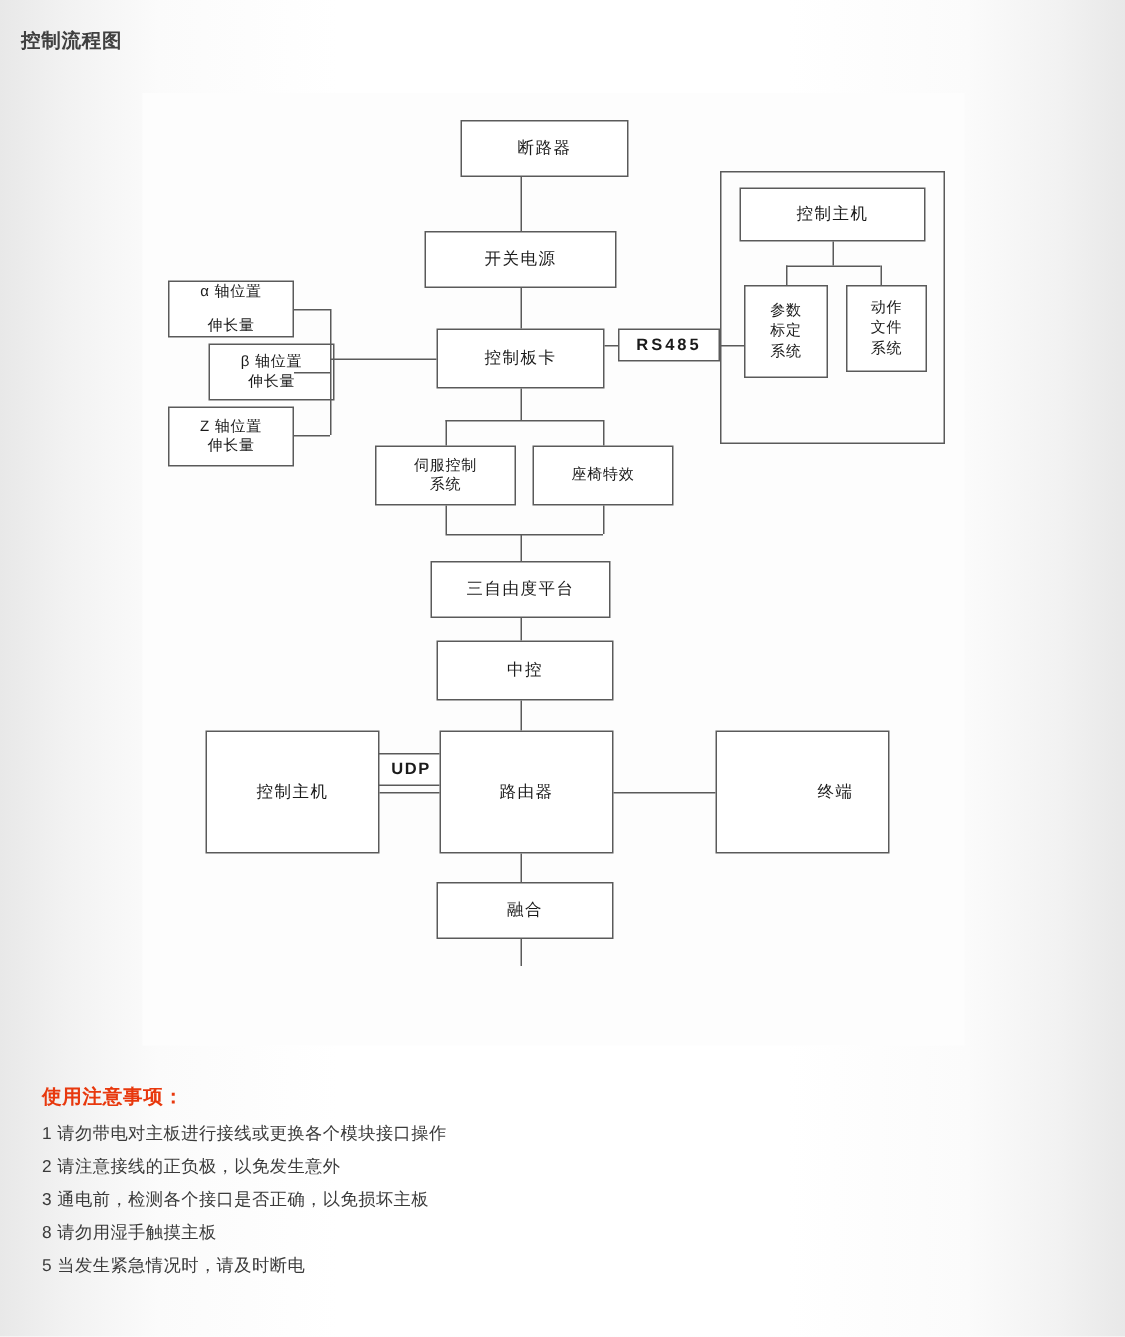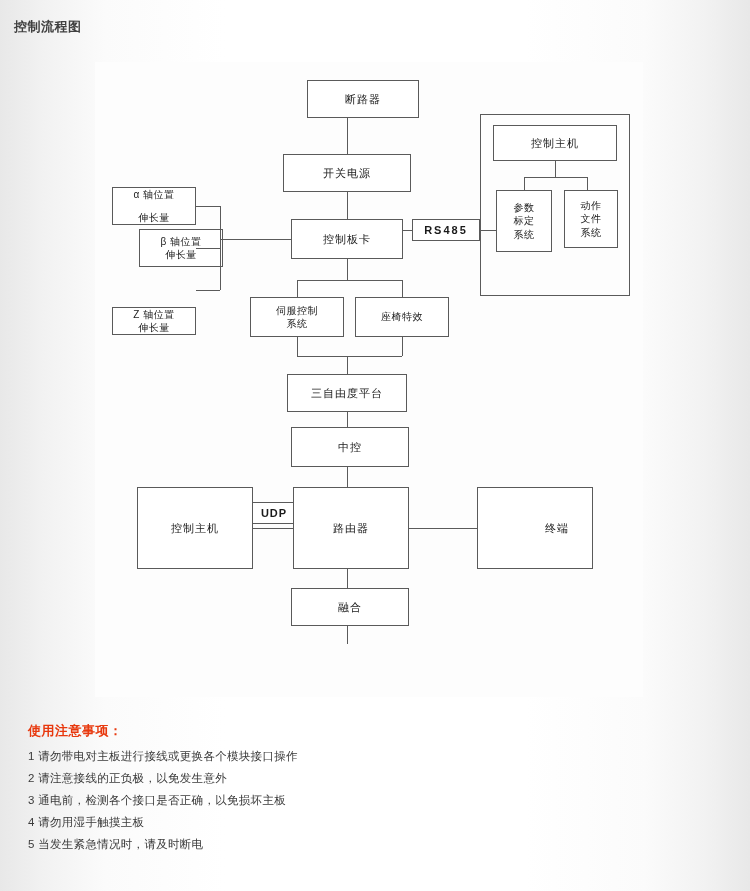--- a/index.html
+++ b/index.html
@@ -123,21 +123,21 @@
 系统</div>
 
     <div class="node small" style="left:17px; top:125px; width:84px; height:38px; flex-direction:column; justify-content:space-between;">
       <span>α 轴位置</span>
       <span>伸长量</span>
     </div>
     <div class="node small" style="left:17px; top:167px; width:84px; height:38px; flex-direction:column; justify-content:center;margin-left:27px;">
       <span>β 轴位置</span>
       <span>伸长量</span>
     </div>
-    <div class="node small" style="left:17px; top:209px; width:84px; height:28px; flex-direction:column; justify-content:center;margin-top:36px;">
+    <div class="node small" style="left:17px; top:209px; width:84px; height:40px; flex-direction:column; justify-content:center;">
       <span>Z 轴位置</span>
       <span>伸长量</span>
     </div>
 
     <div class="node small" style="left:155px; top:235px; width:94px; height:40px; flex-direction:column; justify-content:center;">
       <span>伺服控制</span>
       <span>系统</span>
     </div>
     <div class="node small" style="left:260px; top:235px; width:94px; height:40px;">座椅特效</div>
 
@@ -196,17 +196,17 @@
     <div class="line v" style="left:252px; top:507px; height:19px;"></div>
 
     <div class="line v" style="left:252px; top:564px; height:18px;"></div>
   </div>
 
   <div class="notes-title">使用注意事项：</div>
   <ul class="notes-list">
     <li>1 请勿带电对主板进行接线或更换各个模块接口操作</li>
     <li>2 请注意接线的正负极，以免发生意外</li>
     <li>3 通电前，检测各个接口是否正确，以免损坏主板</li>
-    <li>4 请勿用湿手触摸主板</li>
+    <li>8 请勿用湿手触摸主板</li>
     <li>5 当发生紧急情况时，请及时断电</li>
   </ul>
 
 </div>
 
 </body></html>

